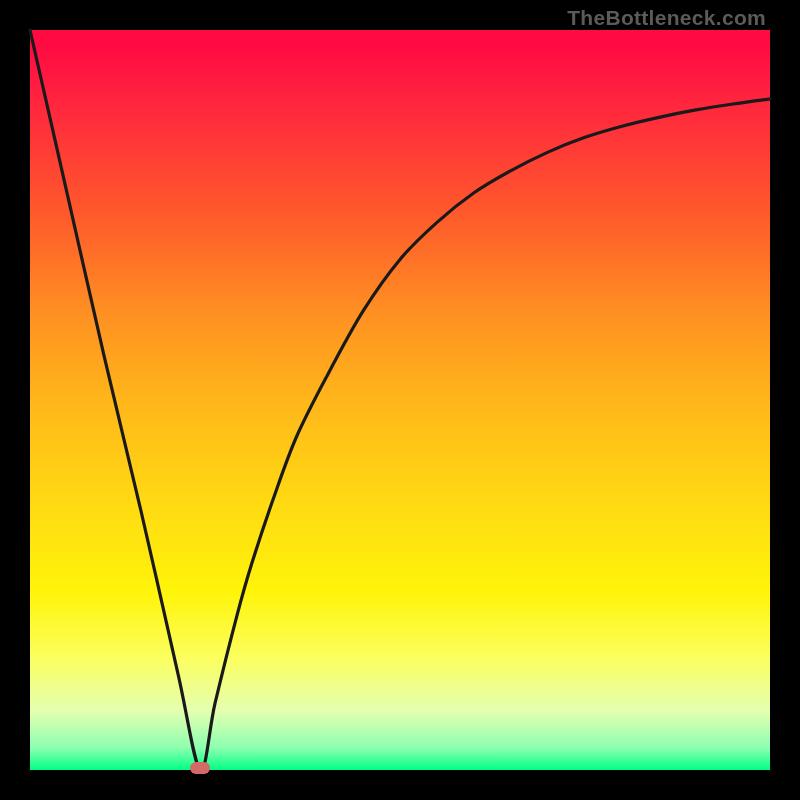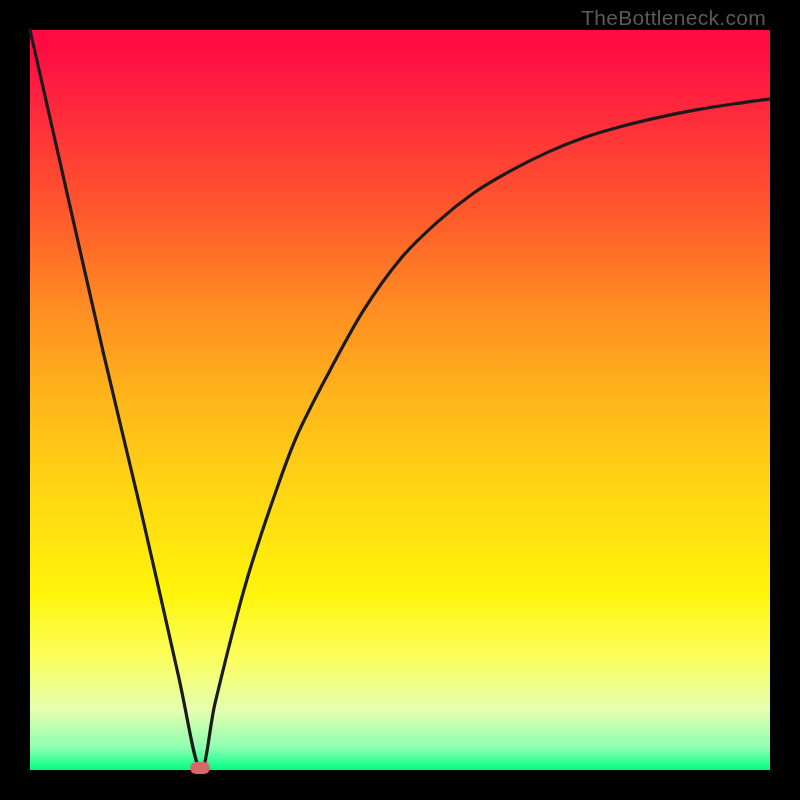--- a/index.html
+++ b/index.html
@@ -32,21 +32,21 @@
       #00ff86 100%
     );
   }
   .watermark {
     position: absolute;
     top: 6px;
     right: 34px;
     color: #5b5b5b;
     font-size: 21px;
     letter-spacing: 0.3px;
-    font-weight: 400;
+    font-weight: 700;
     user-select: none;
   }
   svg.curve {
     position: absolute;
     left: 0;
     top: 0;
     width: 740px;
     height: 740px;
     overflow: visible;
   }

